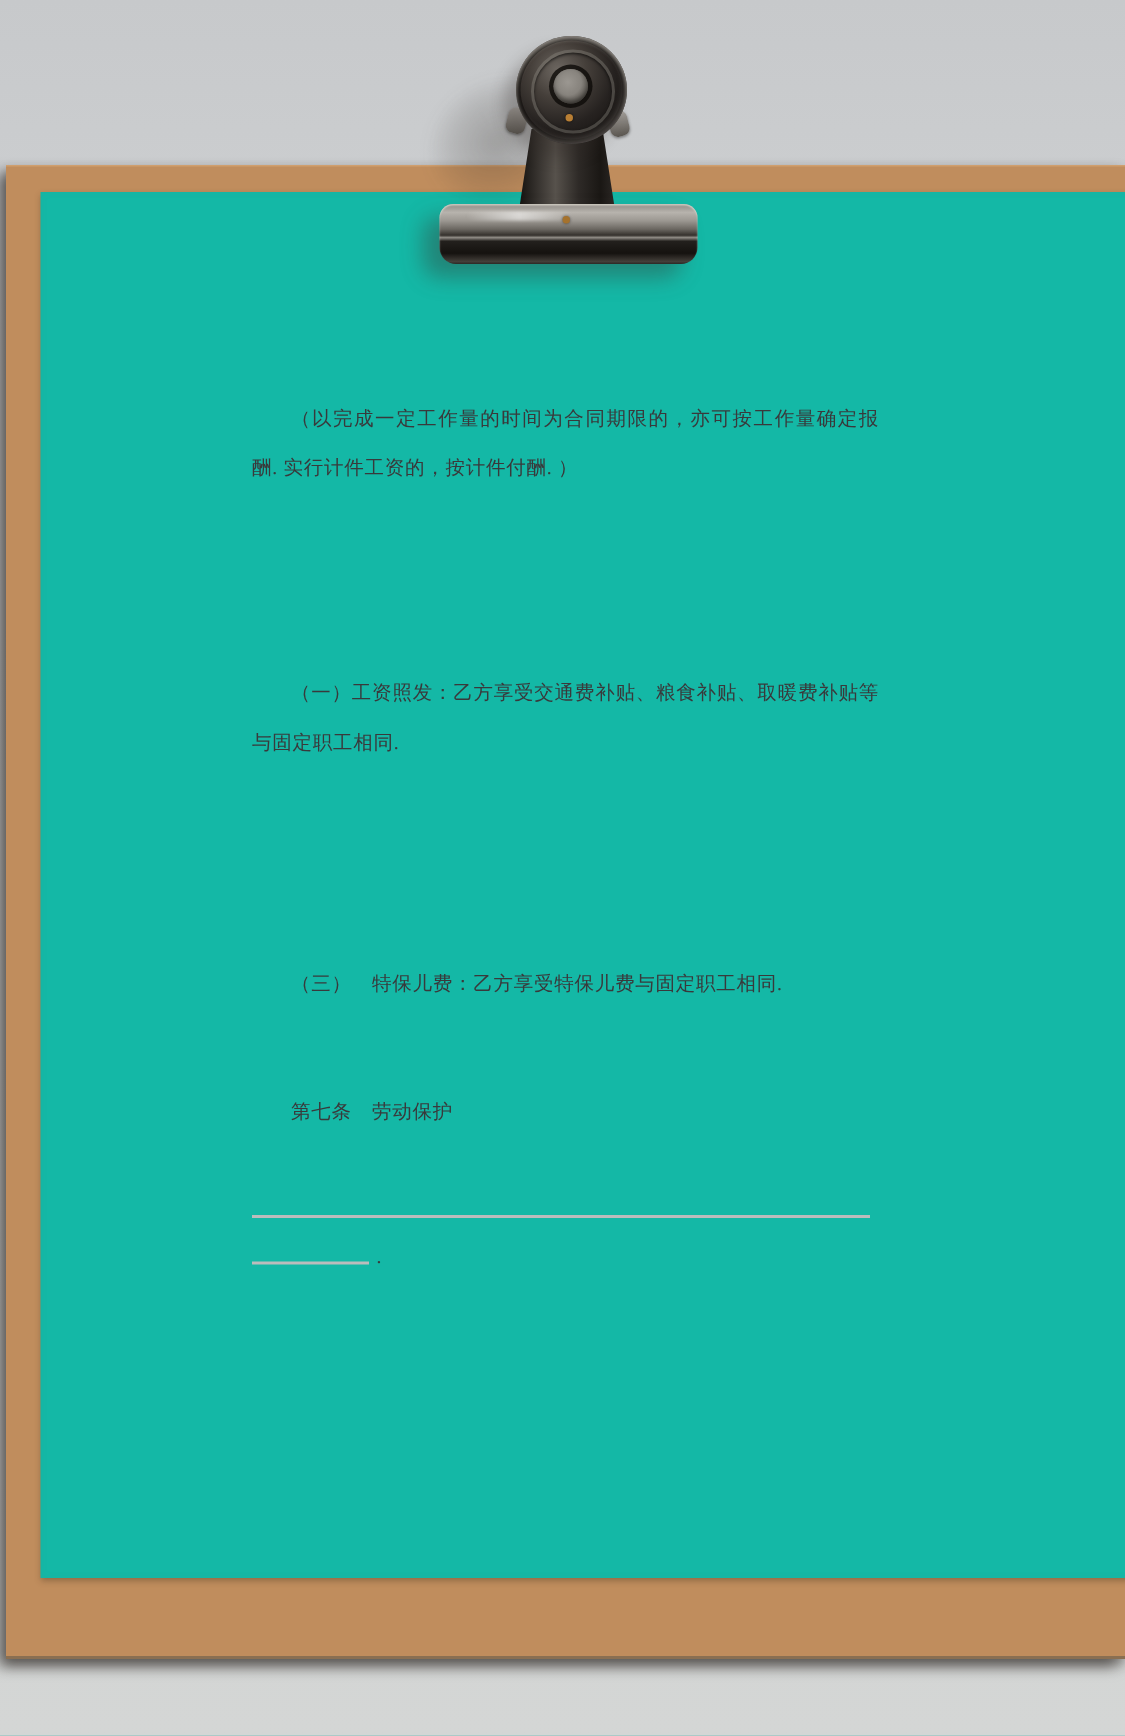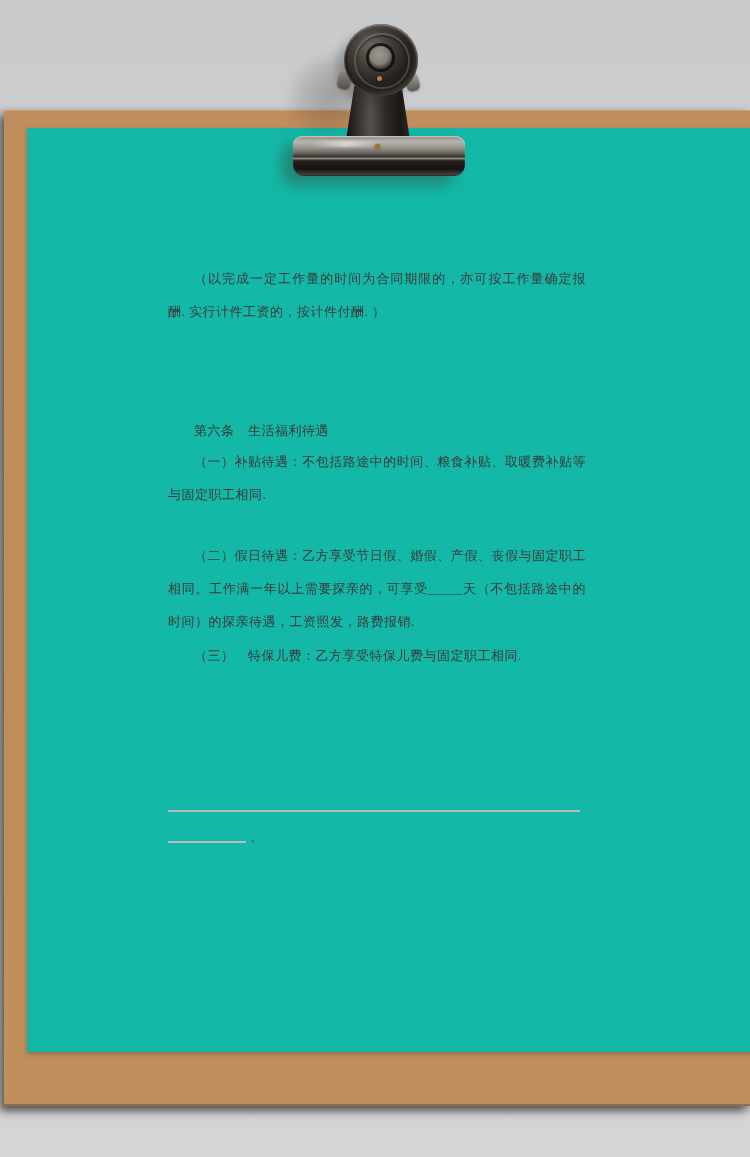--- a/index.html
+++ b/index.html
@@ -106,28 +106,27 @@
 
   <div class="wall"></div>
 
   <div class="board"></div>
 
   <div class="paper">
 
     <div class="doc-text indent" style="top:134px;">（以完成一定工作量的时间为合同期限的，亦可按工作量确定报酬. 实行计件工资的，按计件付酬. ）</div>
 
 
-    <div class="doc-text indent" style="top:286px;">第六条　生活福利待遇</div>
 
-    <div class="doc-text indent" style="top:317px;">（一）补贴待遇：不包括路途中的时间、粮食补贴、取暖费补贴等与固定职工相同.</div>
+    <div class="doc-text indent" style="top:317px;">（一）工资照发：乙方享受交通费补贴、粮食补贴、取暖费补贴等与固定职工相同.</div>
 
-    <div class="doc-text indent" style="top:411px;">（二）假日待遇：乙方享受节日假、婚假、产假、丧假与固定职工相同。工作满一年以上需要探亲的，可享受_____天（不包括路途中的时间）的探亲待遇，工资照发，路费报销.</div>
 
     <div class="doc-text indent" style="top:511px;">（三）　特保儿费：乙方享受特保儿费与固定职工相同.</div>
 
+    <div class="doc-text indent" style="top:596px;">第七条　劳动保护</div>
 
     <div class="rule" style="left:141px;top:682px;width:412px;"></div>
 
     <div class="rule" style="left:141px;top:713px;width:78px;"></div>
     <span class="rule-suffix" style="left:224px;top:702px;">.</span>
 
   </div>
 
   <div class="clip">
     <div class="clip-wall-shadow"></div>

